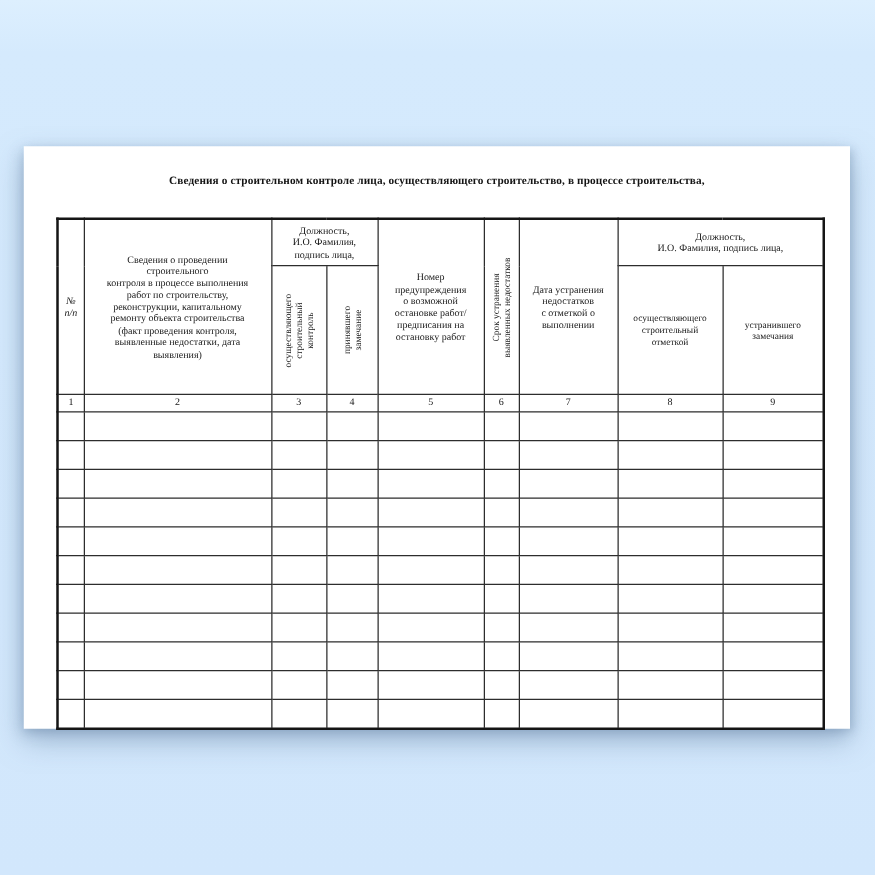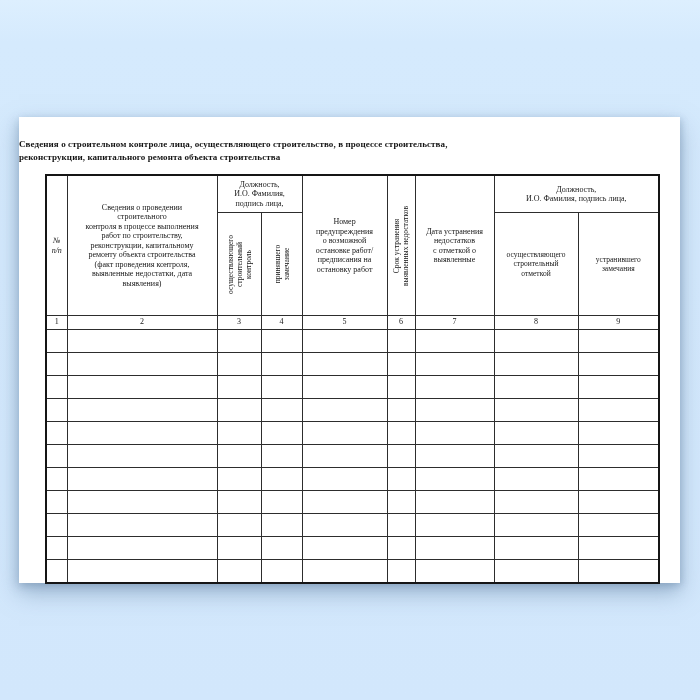--- a/index.html
+++ b/index.html
@@ -9,21 +9,21 @@
     font-family:"Liberation Serif","DejaVu Serif",serif;
     color:#171717;
   }
   .page{
     position:absolute;left:19px;top:117px;width:661px;height:466px;
     background:#ffffff;
     box-shadow:0 10px 22px rgba(106,136,168,.50), -2px 4px 10px rgba(106,136,168,.30), 2px 2px 6px rgba(106,136,168,.25);
   }
   .doc-title{
     position:absolute;left:0;right:0;top:21px;
-    font-weight:bold;font-size:9px;line-height:12.5px;
+    text-align:center;font-weight:bold;font-size:9px;line-height:12.5px;
     letter-spacing:.1px;color:#141414;
   }
   .tbl-wrap{position:absolute;left:26px;top:57px;}
   table{
     border-collapse:collapse;table-layout:fixed;width:613px;
     border:2px solid #151515;
   }
   td{
     border:1px solid #2d2d2d;
     text-align:center;vertical-align:middle;
@@ -49,21 +49,20 @@
   tr.r-num td{height:12px;font-size:8px;line-height:1;padding:0 0 1px;}
   tr.r-empty td{height:20px;}
 </style>
 </head>
 <body>
 
 <div class="page">
 
   <div class="doc-title">
     <div>Сведения о строительном контроле лица, осуществляющего строительство, в процессе строительства,</div>
-    <div>реконструкции, капитального ремонта объекта строительства</div>
   </div>
 
   <div class="tbl-wrap">
     <table>
       <colgroup>
         <col style="width:21px">
           <col style="width:150px">
           <col style="width:44px">
         <col style="width:41px">
           <col style="width:85px">
@@ -96,21 +95,21 @@
 остановку работ</td>
           <td class="vcell" rowspan="2">
             <div class="vwrap vw-full">
               <div class="vtext vt-c6">Срок устранения
 выявленных недостатков</div>
             </div>
           </td>
           <td class="cell-rowspan" rowspan="2">Дата устранения
 недостатков
 с отметкой о
-выявленные</td>
+выполнении</td>
           <td colspan="2">Должность,
 И.О. Фамилия, подпись лица,</td>
         </tr>
         <tr class="h2">
           <td class="vcell">
             <div class="vwrap vw-sub">
               <div class="vtext vt-c3">осуществляющего
 строительный
 контроль</div>
             </div>

